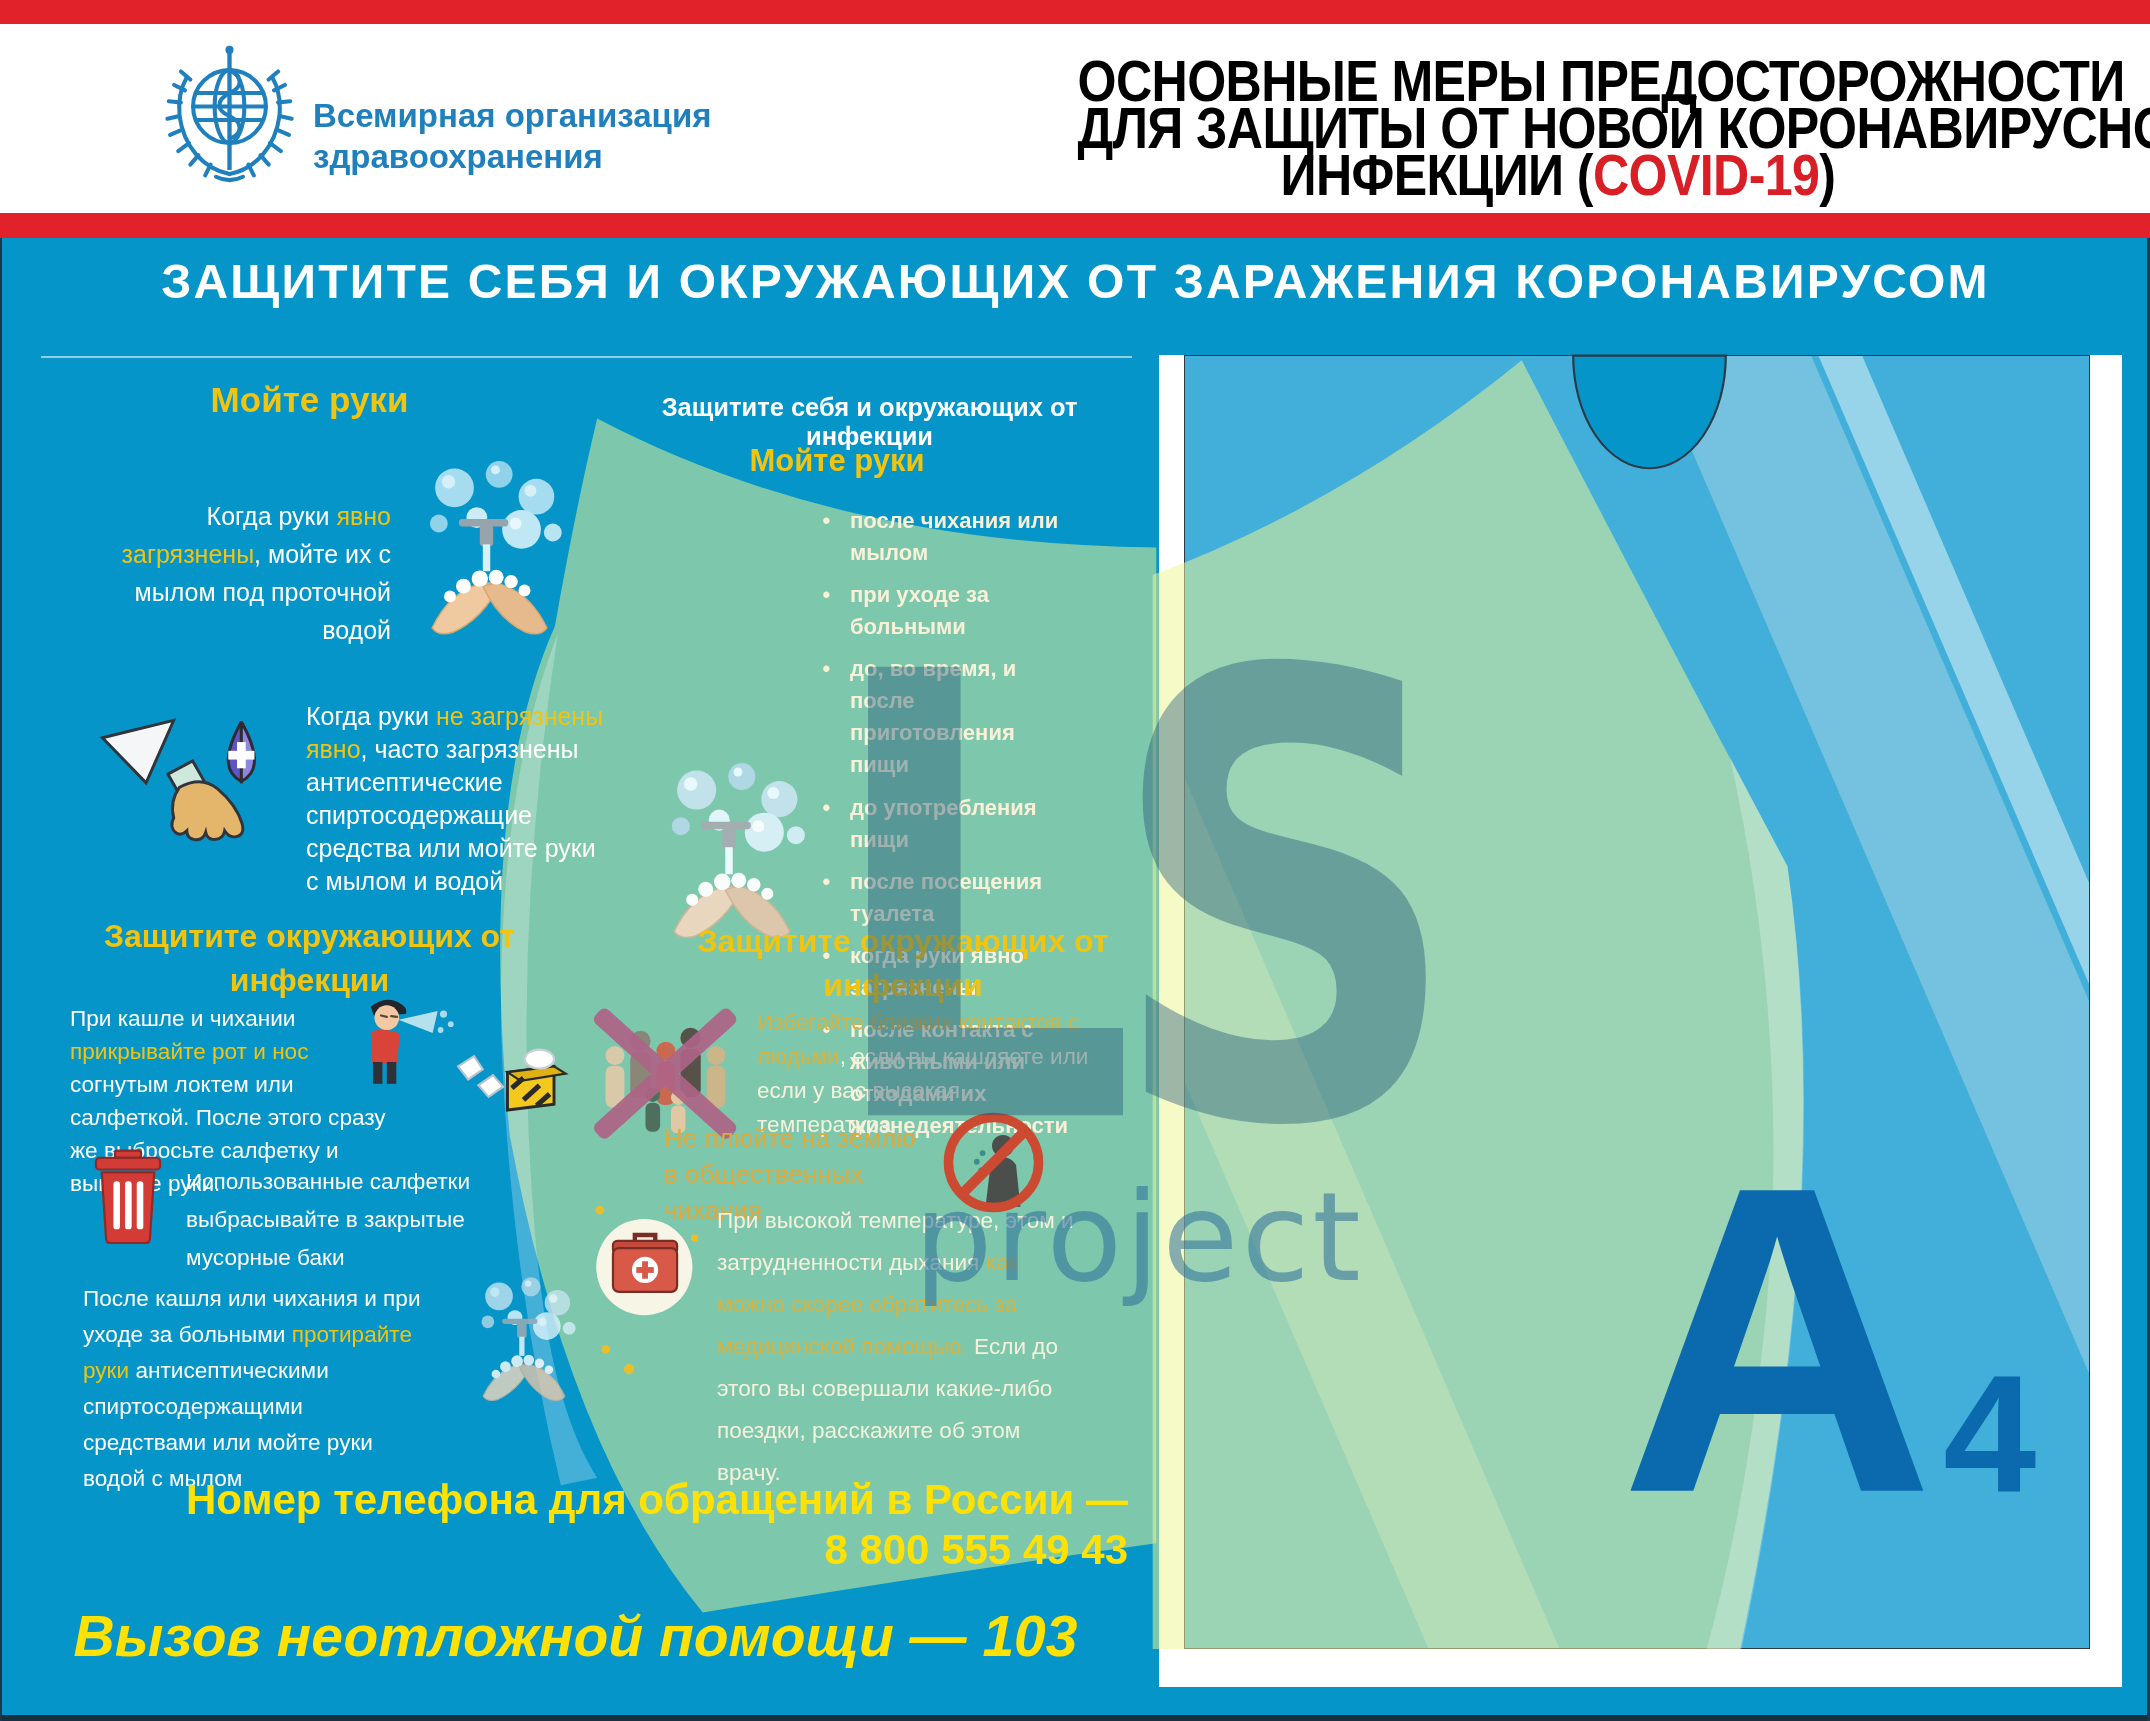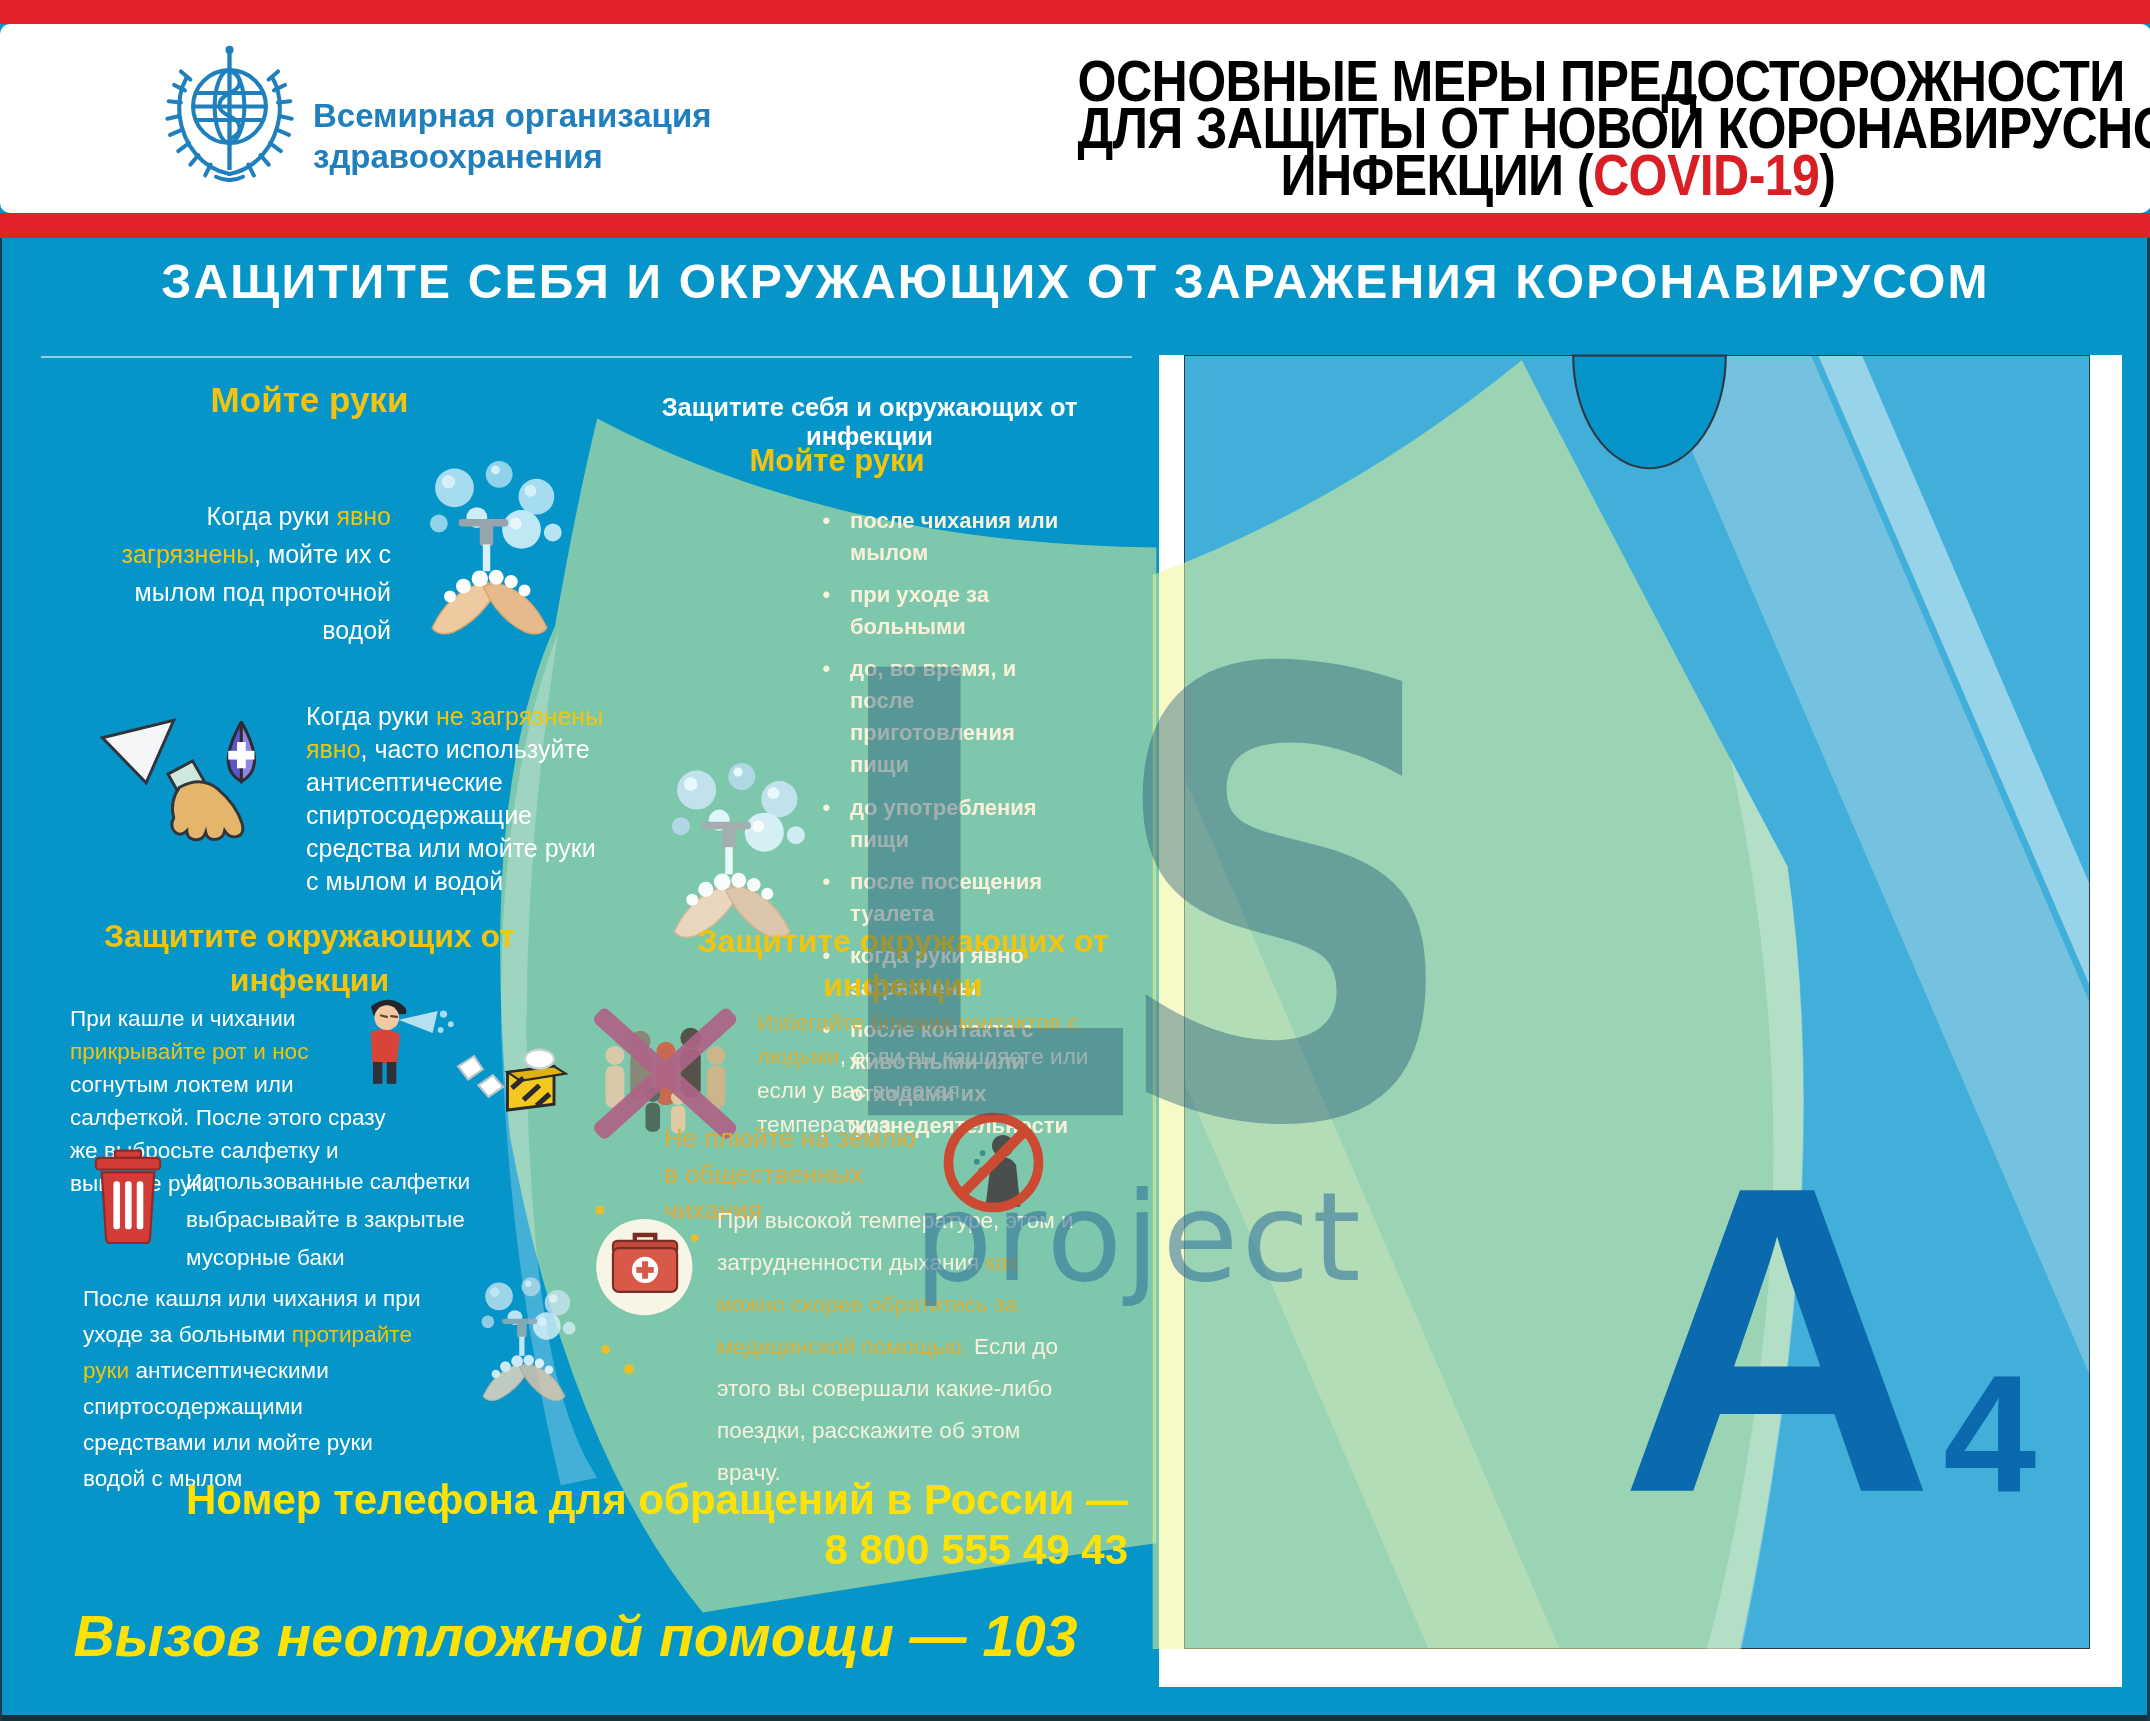--- a/index.html
+++ b/index.html
@@ -1,21 +1,21 @@
 <!DOCTYPE html>
 <html style="font-size:11.6px"><head>
 <meta charset="utf-8">
 <style>
   html,body{margin:0;padding:0;background:#ffffff;}
   #poster{position:relative;width:2151px;height:1721px;background:#0595C9;
     font-family:"Liberation Sans",sans-serif;overflow:hidden;}
   .abs{position:absolute;}
   
   .top-red{left:0;top:0;width:2151px;height:24px;background:#E2222A;}
-  .hdr{left:0;top:24px;width:2151px;height:189px;background:#ffffff;border-radius:10px;}
+  .hdr{left:0;top:24px;width:2151px;height:189px;background:#ffffff;}
   .red-stripe{left:0;top:213px;width:2151px;height:25px;background:#E2222A;}
   .who-logo{left:162px;top:41px;width:135px;height:146px;}
   .who-name{left:313px;top:71px;width:466px;color:#1F80BD;font-weight:bold;
     font-size:33px;line-height:41px;}
   .main-title{left:1012px;top:58px;width:1092px;text-align:center;color:#000;
     font-weight:bold;font-size:57px;line-height:47px;letter-spacing:-0.7px;}
   .hdr-line{display:block;transform:scaleX(.88);transform-origin:50% 50%;white-space:nowrap;}
   .covid{color:#D81F26;}
   
   .banner{left:0;top:254px;width:2151px;text-align:center;color:#fff;font-weight:bold;
@@ -176,21 +176,21 @@
   <svg class="abs" style="left:98px;top:713px" width="182" height="200" viewBox="0 0 250 275">
     <polygon points="6,34 104,10 66,96" fill="#F4F6F7" stroke="#30343B" stroke-width="4"></polygon>
     <path d="M96 84 l34 -18 l16 28 l-34 18 z" fill="#CFE8DD" stroke="#30343B" stroke-width="4"></path>
     <path d="M112 102 q30 -16 52 2 q26 22 34 48 q4 16 -8 18 q-10 2 -16 -8 q-2 12 -14 12 q-10 0 -12 -10 q-4 12 -16 10 q-10 -2 -10 -12 q-8 8 -16 2 q-8 -8 -2 -20 q-6 -22 8 -42 z" fill="#E3B66B" stroke="#30343B" stroke-width="4"></path>
     <path d="M197 12 C176 50 170 80 197 94 L197 12 Z" fill="#5D55C4" stroke="#2F2A33" stroke-width="4"></path>
     <path d="M197 12 C218 50 224 80 197 94 L197 12 Z" fill="#8F86E0" stroke="#2F2A33" stroke-width="4"></path>
     <rect x="191" y="40" width="12" height="36" fill="#ffffff"></rect>
     <rect x="179" y="52" width="36" height="12" fill="#ffffff"></rect>
   </svg>
 
-  <div class="abs p p-wash2"><span>Когда руки </span><span class="hl">не загрязнены явно</span><span>, часто используйте антисептические спиртосодержащие средства или мойте руки с мылом и водой</span></div>
+  <div class="abs p p-wash2"><span>Когда руки </span><span class="hl">не загрязнены явно</span><span>, часто загрязнены антисептические спиртосодержащие средства или мойте руки с мылом и водой</span></div>
 
   <div class="abs heading yellow sec2-left">Защитите окружающих от инфекции</div>
 
   <div class="abs p p-cough"><span>При кашле и чихании </span><span class="hl">прикрывайте рот и нос</span><span> согнутым локтем или салфеткой. После этого сразу же выбросьте салфетку и вымойте руки.</span></div>
 
   <svg class="abs" style="left:349px;top:992px" width="229" height="140" viewBox="0 0 315 192">
     <path d="M30 20 q22 -18 44 -2 q7 5 4 12 l-44 2 z" fill="#23252B"></path>
     <circle cx="52" cy="35" r="17" fill="#F2C9A2"></circle>
     <path d="M44 32 l8 2 M58 33 l8 1" stroke="#5a4632" stroke-width="3" stroke-linecap="round"></path>
     <path d="M30 54 q22 -6 40 4 l-4 40 h-34 z" fill="#D94438"></path>

